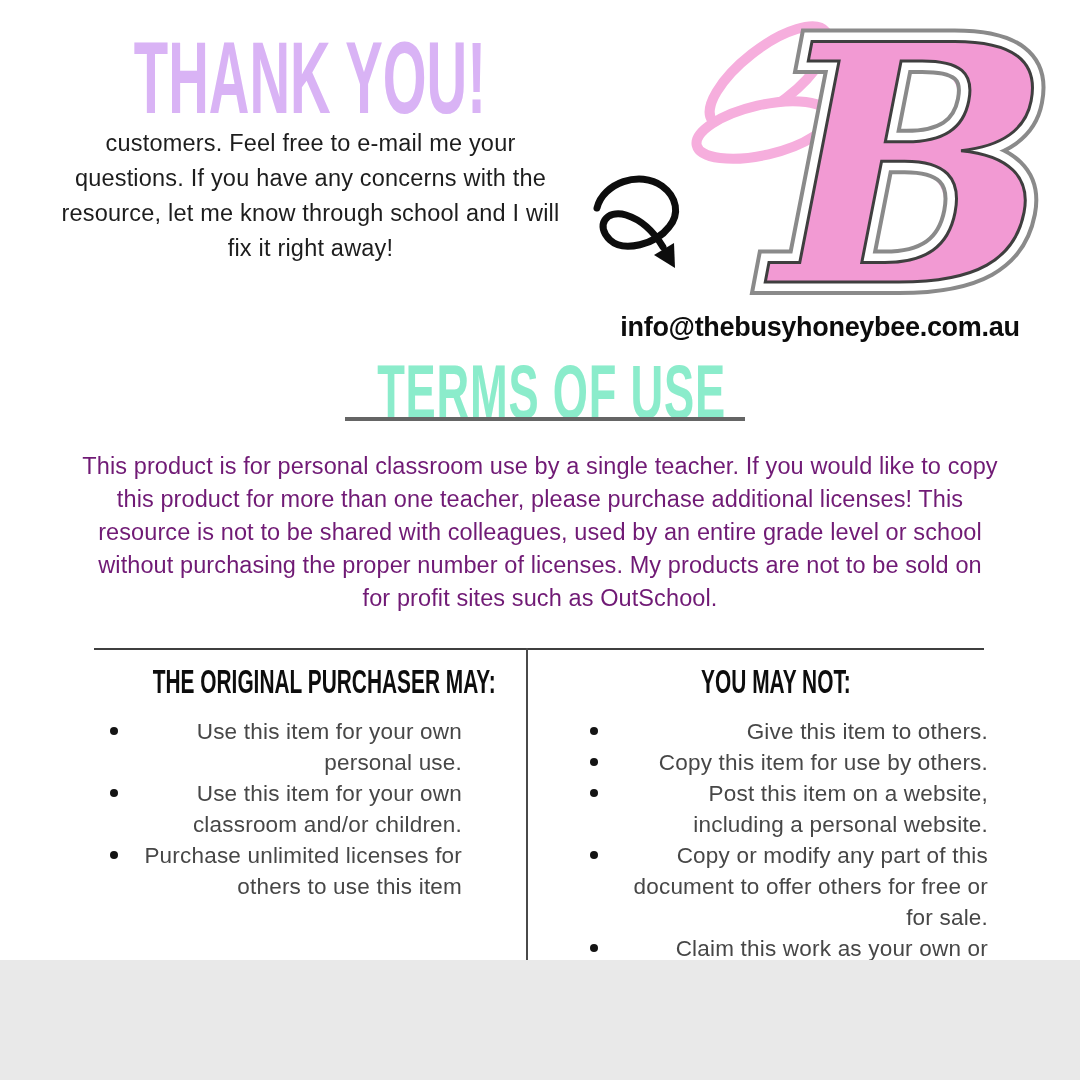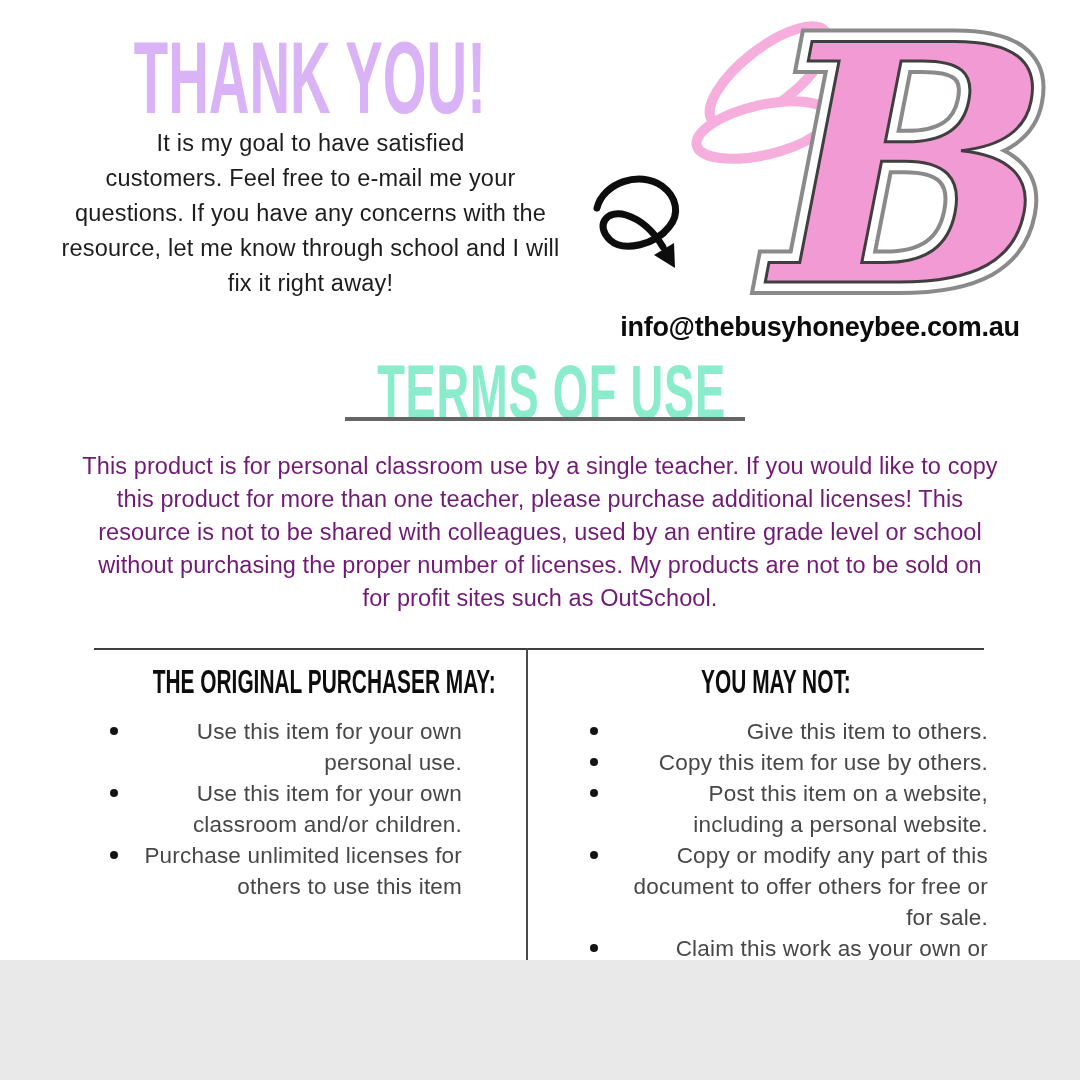--- a/index.html
+++ b/index.html
@@ -51,21 +51,20 @@
 </head>
 <body>
 
 <div class="page">
 
   <div class="abs display-wrap" style="left:60px; top:18px; width:500px;">
     <span class="display thanks-inner" style="color: rgb(217, 179, 245);">THANK YOU!</span>
   </div>
 
   <div class="abs body-copy center" style="left:28px; top:126px; width:565px;">
-    <div>It is my goal to have satisfied</div>
     <div>customers. Feel free to e-mail me your</div>
     <div>questions. If you have any concerns with the</div>
     <div>resource, let me know through school and I will</div>
     <div>fix it right away!</div>
   </div>
 
   <div class="abs" style="left:590px; top:176px; width:105px; height:105px;">
     <svg width="105" height="105" viewBox="0 0 105 105" aria-hidden="true">
       <path d="M 7,32 C 13,7 50,-6 72,10 C 87,21 90,38 79,51 C 66,68 34,77 20,64
                C 5,50 16,33 36,39 C 52,44 64,56 73,71" fill="none" stroke="#0d0d0d" stroke-width="7" stroke-linecap="round"></path>

